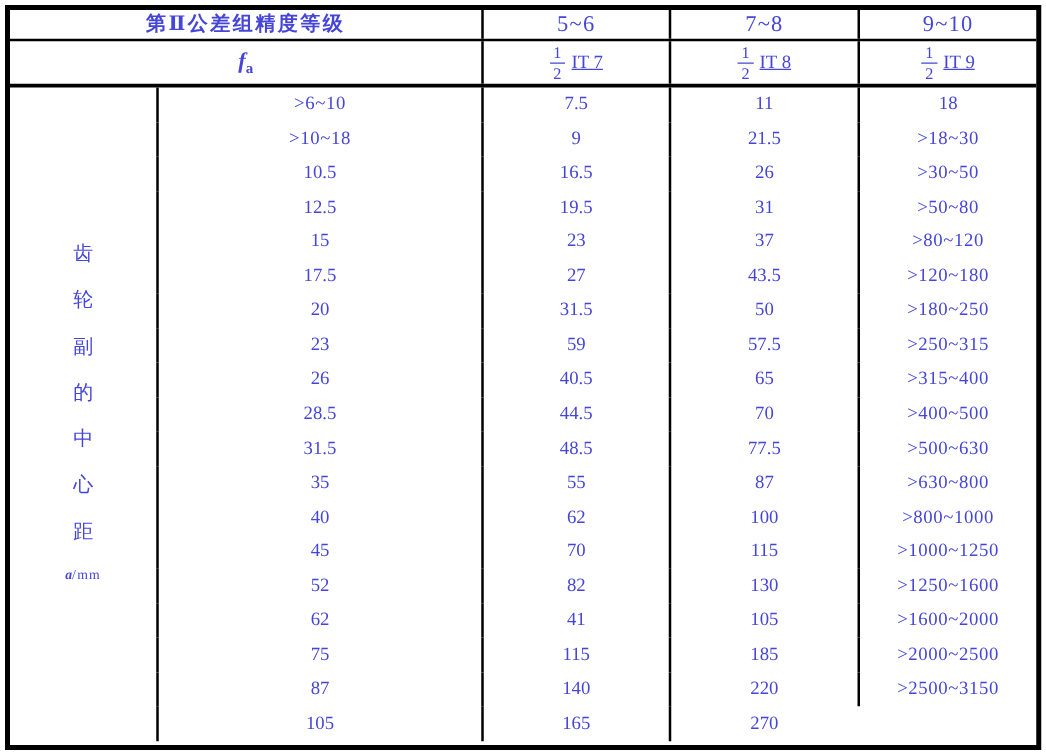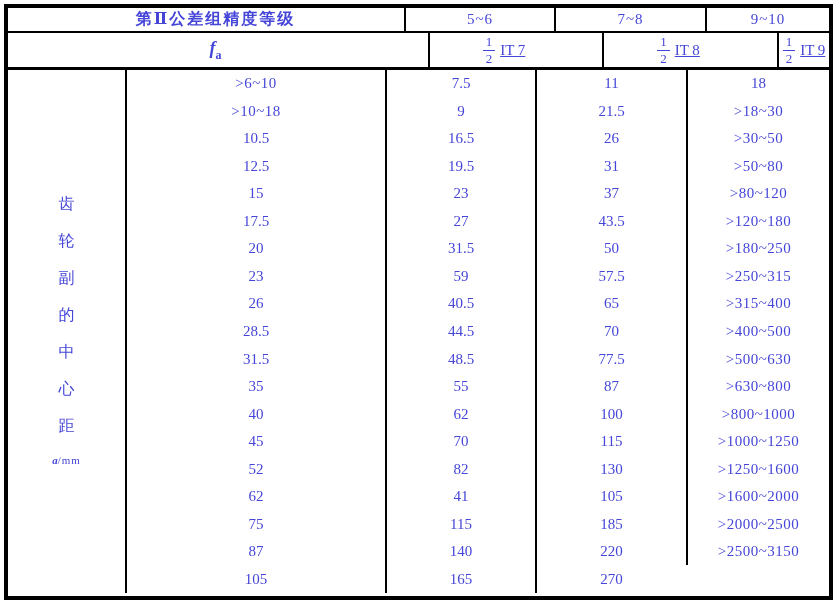--- a/index.html
+++ b/index.html
@@ -17,31 +17,30 @@
     position: absolute; left: 4px; top: 4px;
     width: 829px; height: 596px;
     border: 4px solid var(--line);
     background: #ffffff;
     color: var(--ink);
   }
   
   .hdr-row {
     display: grid;
     grid-template-columns: 377px 150px 151px 1fr;
-    padding-left: 19px;
   }
   .hdr-row-1 { height: 25px; border-bottom: 2px solid var(--line); }
-  .hdr-row-2 { height: 37px; border-bottom: 3px solid var(--line); gap: 24px; }
+  .hdr-row-2 { height: 37px; border-bottom: 3px solid var(--line); }
   .hdr-cell {
     display: flex; align-items: center; justify-content: center;
     font-size: 15px;
   }
   .hdr-cell + .hdr-cell { border-left: 2px solid var(--line); }
   .group-label { font-size: 16px; letter-spacing: 2px; font-weight: bold; }
-  .grade-label { font-size: 15px; letter-spacing: 1px; }
+  .grade-label { font-size: 18px; letter-spacing: 1px; }
   
   .fa-symbol { font-size: 18px; font-style: italic; font-weight: bold; }
   .fa-symbol sub { font-size: 12px; font-style: normal; }
   
   .it-cell { gap: 5px; }
   .frac {
     display: inline-flex; flex-direction: column; align-items: center;
     line-height: 1.05; font-size: 13px;
   }
   .frac .num { border-bottom: 1px solid var(--ink); padding: 0 3px 1px 3px; }

